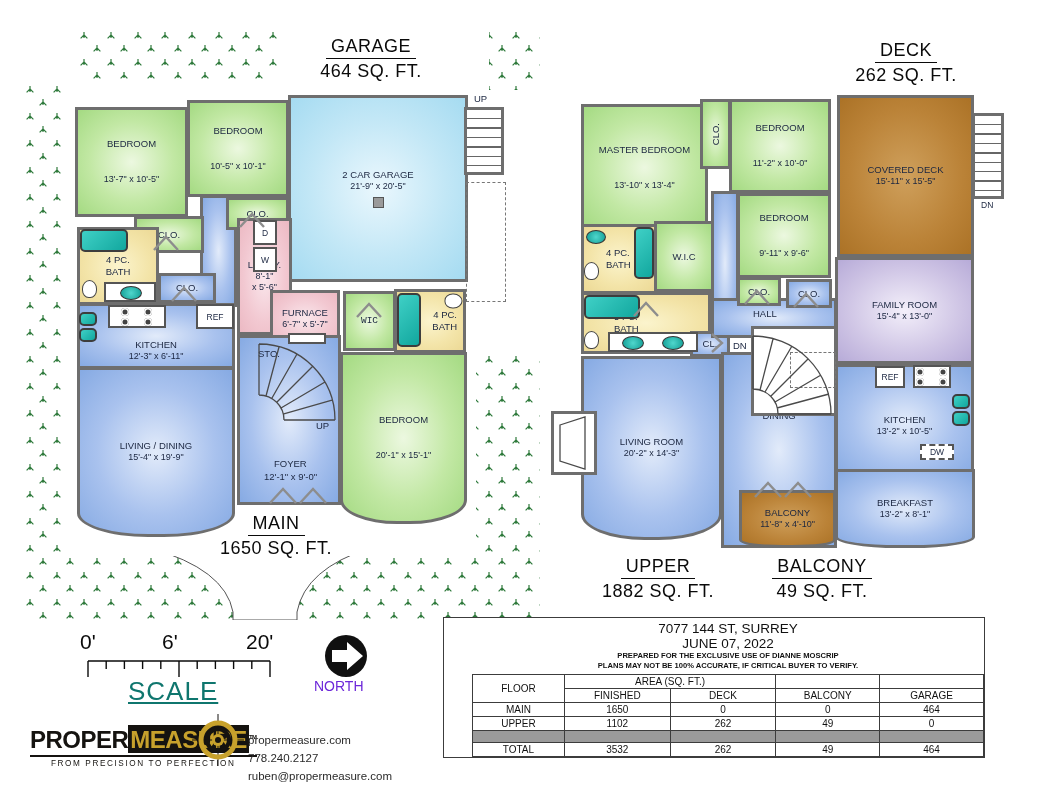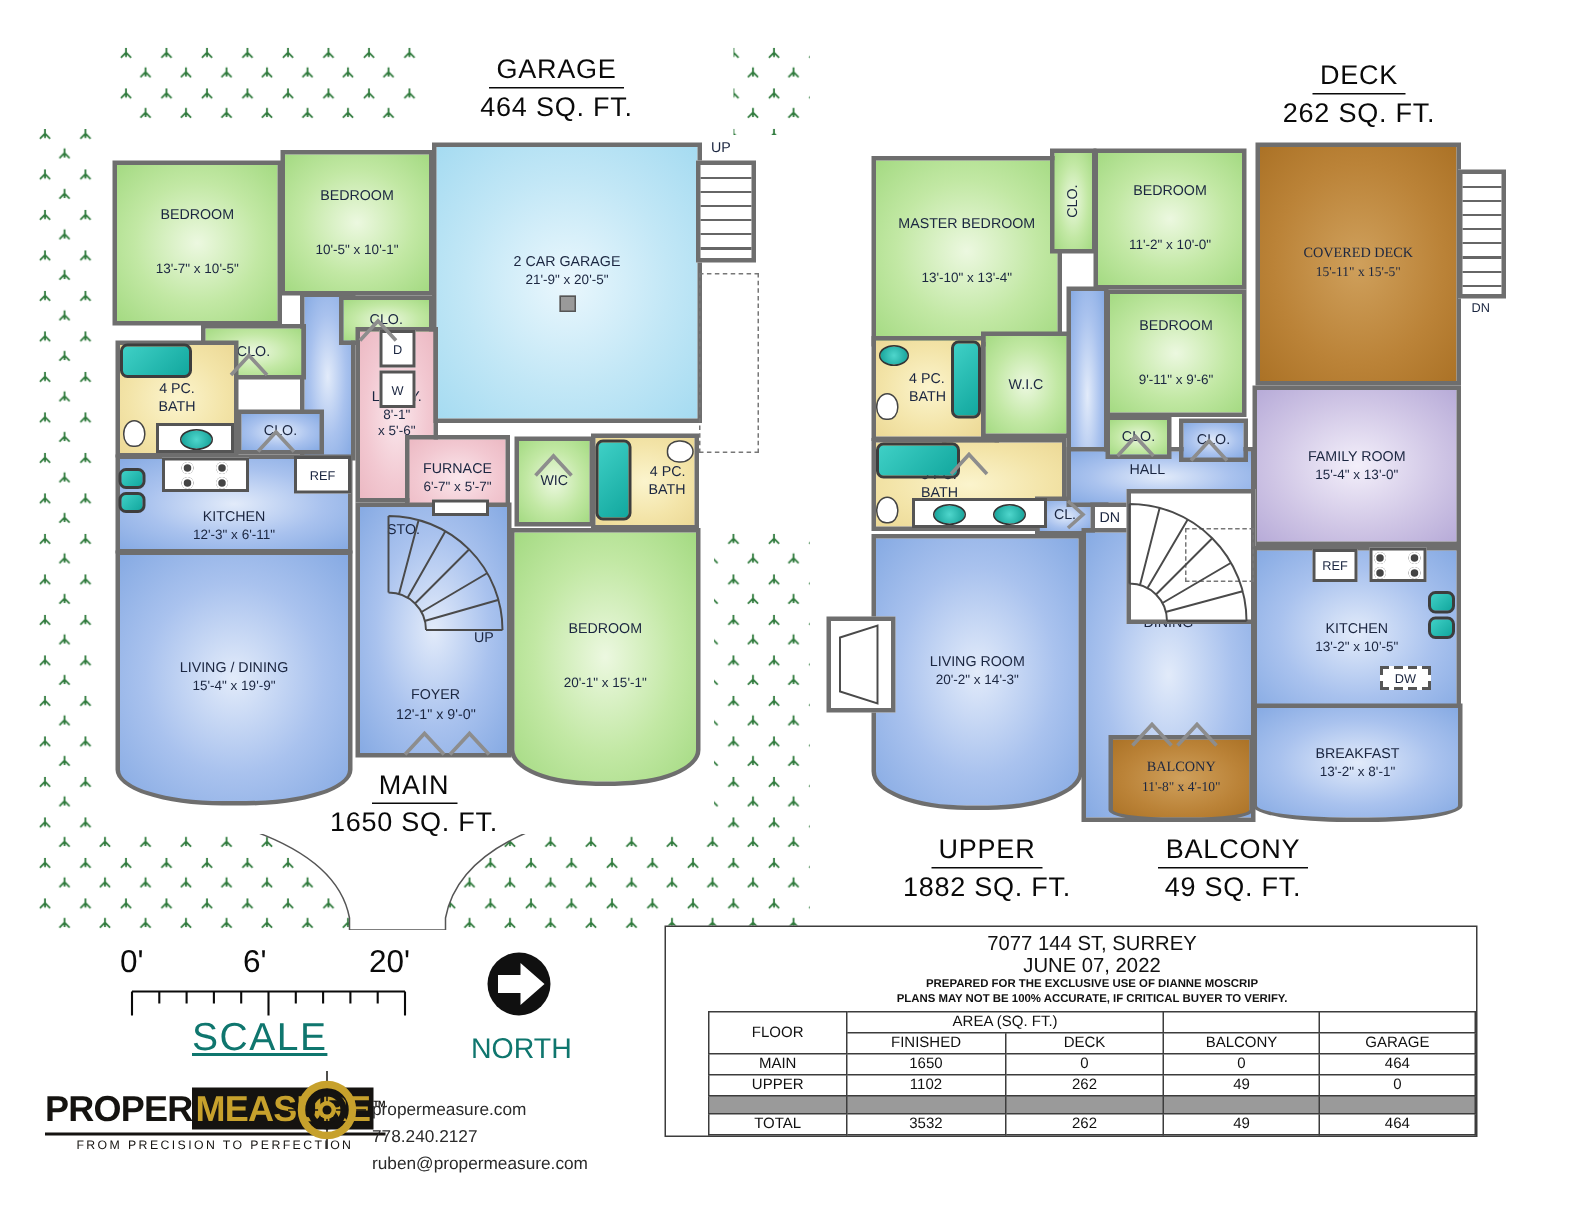--- a/index.html
+++ b/index.html
@@ -11,21 +11,21 @@
   .room{position:absolute;box-sizing:border-box;border:3px solid #6e6e6e;z-index:2;
         display:flex;flex-direction:column;align-items:center;justify-content:center;text-align:center;}
   .rname{font-size:9.5px;line-height:1.25;color:#1b2640;}
   .rdims{font-size:9px;line-height:1.25;color:#1b2640;}
   .green {background:radial-gradient(ellipse at center,#ecf8e0 0%,#c2e8a4 55%,#a4da82 100%);gap:24px;}
   .blue  {background:radial-gradient(ellipse at center,#e2ebfa 0%,#a9c2ee 55%,#86aae3 100%);}
   .lblue {background:radial-gradient(ellipse at center,#eaf7fd 0%,#c2e7f6 55%,#a5dbf1 100%);}
   .yellow{background:radial-gradient(ellipse at center,#fbf4cd 0%,#f3e4a8 60%,#ecd996 100%);}
   .pink  {background:radial-gradient(ellipse at center,#fae7ec 0%,#f2c8d1 60%,#ecb9c3 100%);}
   .purple{background:radial-gradient(ellipse at center,#f3effa 0%,#cfc5e5 60%,#b7abd8 100%);}
-  .brown {background:radial-gradient(ellipse at center,#cfa05c 0%,#bb8338 60%,#ab7226 100%);font-family:Liberation Serif, serif;}
+  .brown {background:radial-gradient(ellipse at center,#cfa05c 0%,#bb8338 60%,#ab7226 100%);}
   .whitebox{background:#fff;}
   .bay{border-bottom-left-radius:45% 14%;border-bottom-right-radius:45% 14%;}
   .fix{position:absolute;box-sizing:border-box;border:2px solid #555;background:#fff;z-index:3;
        display:flex;align-items:center;justify-content:center;font-size:8.5px;color:#1b2640;}
   .teal{position:absolute;box-sizing:border-box;border:2px solid #3d3d3d;border-radius:5px;z-index:3;
         background:linear-gradient(135deg,#3fd0c6 0%,#12a79e 100%);}
   .ovalsink{position:absolute;border:1.5px solid #333;border-radius:50%;z-index:4;
         background:radial-gradient(circle,#4fd6cc 0%,#109c93 100%);}
   .toilet{position:absolute;z-index:4;width:13px;height:16px;background:#fff;border:1.5px solid #444;border-radius:50% 50% 45% 45%;}
   .lbl{position:absolute;z-index:4;font-size:9.5px;color:#1b2640;white-space:nowrap;}
@@ -42,21 +42,21 @@
   .info-box{position:absolute;left:443px;top:617px;width:512px;z-index:5;border:1.6px solid #3c3c3c;background:#fff;padding-left:28px;}
   .tb-t1{font-size:13.5px;text-align:center;margin-top:3px;color:#111;}
   .tb-t2{font-size:13.5px;text-align:center;color:#111;}
   .tb-note{font-size:7.6px;font-weight:bold;text-align:center;color:#111;line-height:1.3;}
   table.area{border-collapse:collapse;width:100%;margin-top:3px;}
   table.area td{border:1.2px solid #3c3c3c;font-size:10px;text-align:center;height:13px;color:#111;padding:0;}
   tr.greyrow td{background:#9a9a9a;height:11px;}
   
   .scale-num{position:absolute;z-index:5;font-size:21px;color:#0a0a0a;}
   .scale-word{position:absolute;z-index:5;font-size:26px;color:#0f766e;letter-spacing:1px;text-decoration:underline;}
-  .north-word{position:absolute;z-index:5;font-size:19px;color:#0f766e;margin-top:11px;}
+  .north-word{position:absolute;z-index:5;font-size:14px;color:#6d28d9;}
   
   .logo-line1{font-size:24px;font-weight:bold;letter-spacing:-.5px;line-height:1;}
   .logo-black{color:#151310;}
   .logo-gold{color:#c7a12c;background:#151310;padding:1px 2px 0 2px;}
   .logo-tm{font-size:6px;vertical-align:super;color:#151310;}
   .logo-tag{font-size:8.2px;letter-spacing:1.6px;color:#151310;border-top:2px solid #151310;margin-top:3px;padding-top:2px;text-align:center;}
   .contact{position:absolute;z-index:5;font-size:11.5px;color:#2a2a2a;line-height:1.55;}
 </style>
 </head>
 <body>
@@ -160,21 +160,21 @@
   </div>
   <div class="fix" style="left:288px;top:333px;width:38px;height:11px;"></div>
 
   <div class="room blue" style="left:237px;top:335px;width:104px;height:170px;">
     <span class="lbl" style="left:18px;top:10px;">STO.</span>
     <span class="lbl" style="left:76px;top:82px;">UP</span>
     <span class="lbl" style="left:34px;top:120px;">FOYER</span>
     <span class="lbl rdims" style="left:24px;top:133px;">12'-1" x 9'-0"</span>
   </div>
 
-  <div class="room green" style="left:343px;top:291px;width:53px;height:60px;">
+  <div class="room green" style="left:343px;top:291px;width:53px;height:60px;font-family:Liberation Mono, monospace;">
     <span class="rname">WIC</span>
   </div>
 
   <div class="room yellow" style="left:394px;top:289px;width:72px;height:64px;align-items:flex-end;padding-right:6px;">
     <span class="rname">4 PC.</span>
     <span class="rname">BATH</span>
   </div>
   <div class="teal" style="left:397px;top:293px;width:24px;height:54px;"></div>
   <div class="toilet" style="left:446px;top:292px;transform:rotate(90deg);"></div>
 

